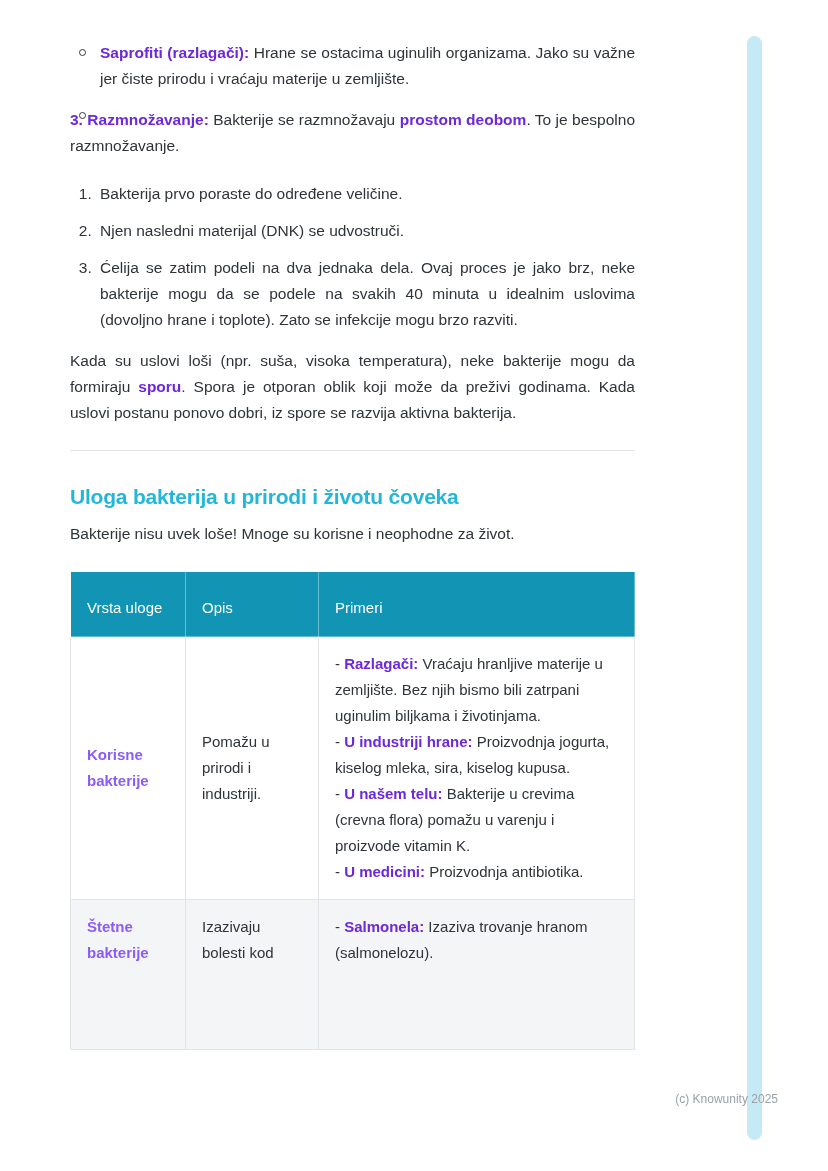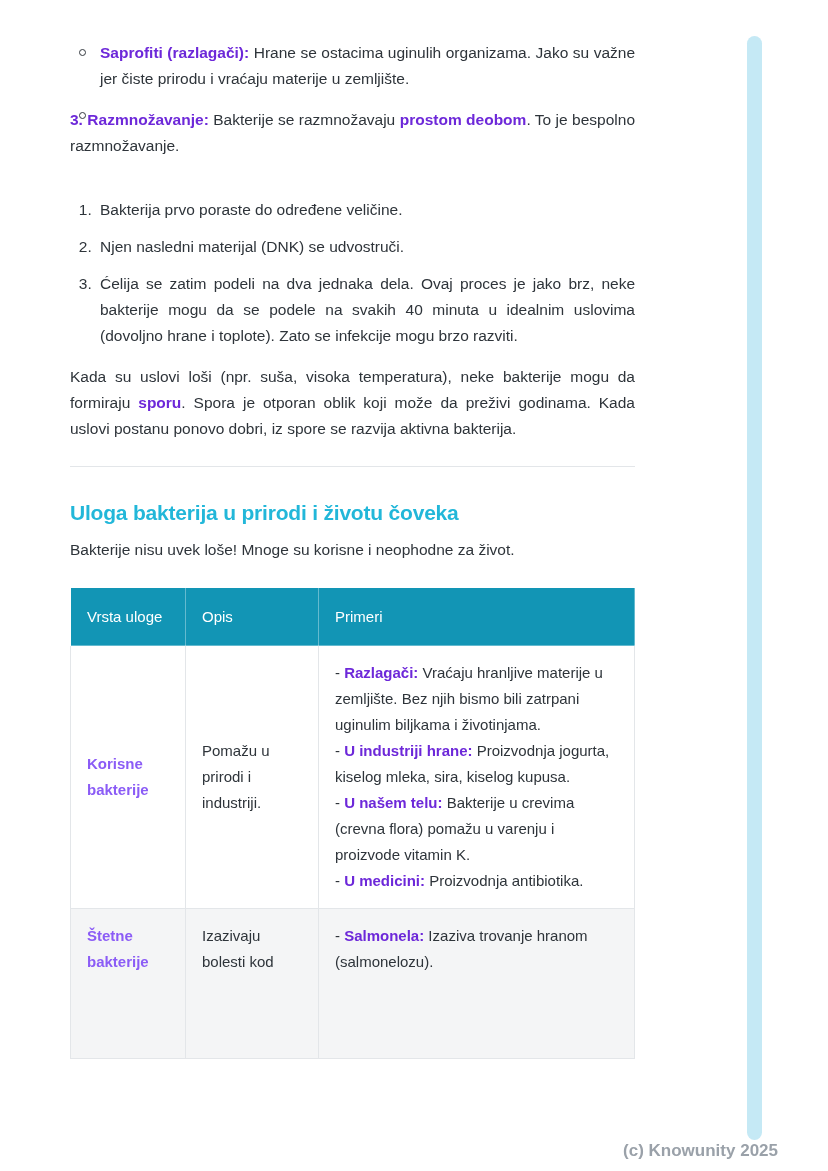--- a/index.html
+++ b/index.html
@@ -59,21 +59,21 @@
     border-radius: 50%;
     background: transparent;
   }
 
   .para {
     margin-top: 15px;
     text-align: justify;
   }
 
   ol.steps {
-    margin-top: 38px;
+    margin-top: 22px;
     padding-left: 26px;
     list-style: decimal;
   }
   ol.steps li {
     margin-bottom: 11px;
     padding-left: 4px;
     text-align: justify;
   }
 
   hr.divider {
@@ -105,43 +105,42 @@
     border: 1px solid var(--border, #e3e6e9);
     padding: 14px 16px;
     text-align: left;
     vertical-align: middle;
   }
   table.roles-table thead th {
     background: var(--table-header-bg, #1295b5);
     color: #ffffff;
     font-weight: 400;
     border-color: rgba(255,255,255,0.35);
-    padding-top: 16px;
+    padding-top: 23px;
     padding-bottom: 15px;
   }
   table.roles-table th.col-role { width: 115px; }
   table.roles-table th.col-opis { width: 133px; }
 
   td.cell-role { font-weight: 700; color: #8b5cf6; }
 
   tr.row-alt td { background: var(--row-alt-bg, #f4f5f6); }
   tr.row-cut td {
     vertical-align: top;
     height: 150px;
   }
 
   .copyright {
     position: absolute;
-    top: 1144px;
+    top: 1092px;
     right: 50px;
-    font-size: 17px;
+    font-size: 12px;
     line-height: 14px;
     color: var(--muted, #9aa1a9);
     z-index: 3;
-    font-weight: bold;
   }
 </style>
 </head>
 <body>
 
 <div class="edge-strip"></div>
 
 <div class="content">
 
   <ul class="bullet-list">

